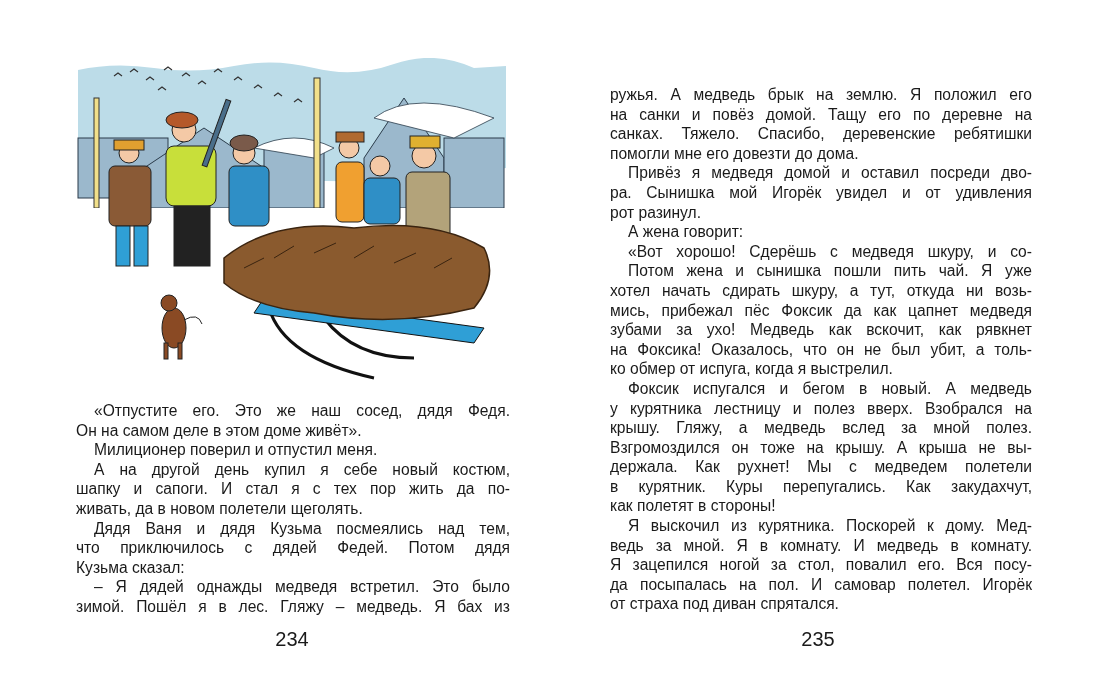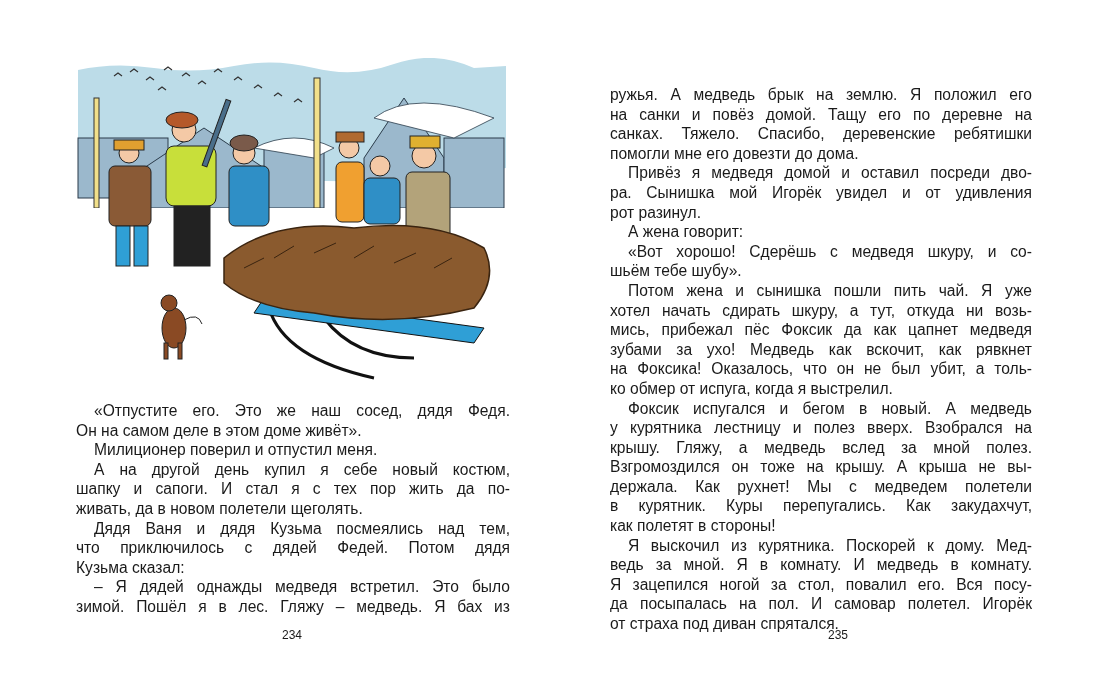--- a/index.html
+++ b/index.html
@@ -8,21 +8,21 @@
     .page { position: absolute; top: 0; height: 700px; }
     .page-left { left: 12px; width: 550px; }
     .page-right { left: 550px; width: 550px; }
     .illustration { position: absolute; left: 62px; top: 58px; width: 436px; height: 330px; }
     .text-block { position: absolute; font-size: 15.6px; line-height: 19.6px; text-align: justify; }
     .left-text { left: 64px; top: 401px; width: 434px; }
     .right-text { left: 610px; top: 64px; width: 422px; }
     .para { margin: 0; text-indent: 18px; text-align: justify; text-align-last: left; }
     .line { display: block; text-align: justify; text-align-last: justify; white-space: nowrap; }
     .line.last { text-align-last: left; }
-    .page-number { position: absolute; top: 628px; font-size: 12px; width: 60px; text-align: center; }
+    .page-number { position: absolute; top: 628px; font-size: 20px; width: 60px; text-align: center; }
     .pn-left { left: 250px; }
   </style>
 </head>
 <body>
 
 <div class="page page-left">
   <svg class="illustration" viewBox="0 0 436 330" xmlns="http://www.w3.org/2000/svg">
 
     <path d="M4 12 Q40 4 80 10 T160 8 T240 10 T320 6 T400 10 L432 8 L432 110 Q300 130 200 120 T4 130 Z" fill="#bcdce8"></path>
 
@@ -154,21 +154,20 @@
     <div class="para">
       <span class="line">Привёз я медведя домой и оставил посреди дво-</span>
       <span class="line" style="text-indent:0">ра. Сынишка мой Игорёк увидел и от удивления</span>
       <span class="line last" style="text-indent:0">рот разинул.</span>
     </div>
     <div class="para">
       <span class="line last">А жена говорит:</span>
     </div>
     <div class="para">
       <span class="line">«Вот хорошо! Сдерёшь с медведя шкуру, и со-</span>
-      <span class="line last" style="text-indent:0">шьём тебе шубу».</span>
     </div>
     <div class="para">
       <span class="line">Потом жена и сынишка пошли пить чай. Я уже</span>
       <span class="line" style="text-indent:0">хотел начать сдирать шкуру, а тут, откуда ни возь-</span>
       <span class="line" style="text-indent:0">мись, прибежал пёс Фоксик да как цапнет медведя</span>
       <span class="line" style="text-indent:0">зубами за ухо! Медведь как вскочит, как рявкнет</span>
       <span class="line" style="text-indent:0">на Фоксика! Оказалось, что он не был убит, а толь-</span>
       <span class="line last" style="text-indent:0">ко обмер от испуга, когда я выстрелил.</span>
     </div>
     <div class="para">
@@ -182,14 +181,14 @@
     </div>
     <div class="para">
       <span class="line">Я выскочил из курятника. Поскорей к дому. Мед-</span>
       <span class="line" style="text-indent:0">ведь за мной. Я в комнату. И медведь в комнату.</span>
       <span class="line" style="text-indent:0">Я зацепился ногой за стол, повалил его. Вся посу-</span>
       <span class="line" style="text-indent:0">да посыпалась на пол. И самовар полетел. Игорёк</span>
       <span class="line last" style="text-indent:0">от страха под диван спрятался.</span>
     </div>
   </div>
 
-  <div class="page-number" style="left:238px;text-align:right;">235</div>
+  <div class="page-number" style="left:238px;">235</div>
 </div>
 
 </body></html>

